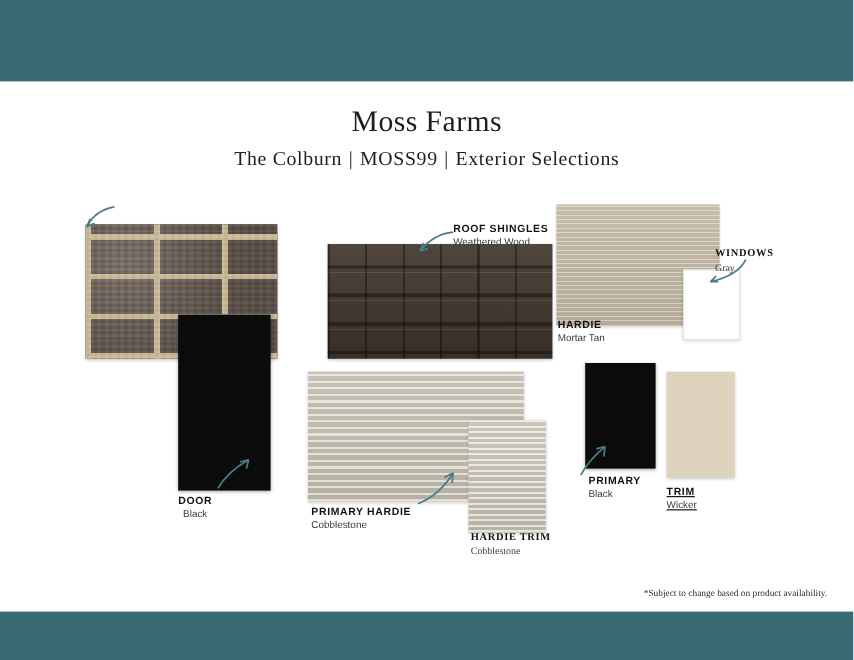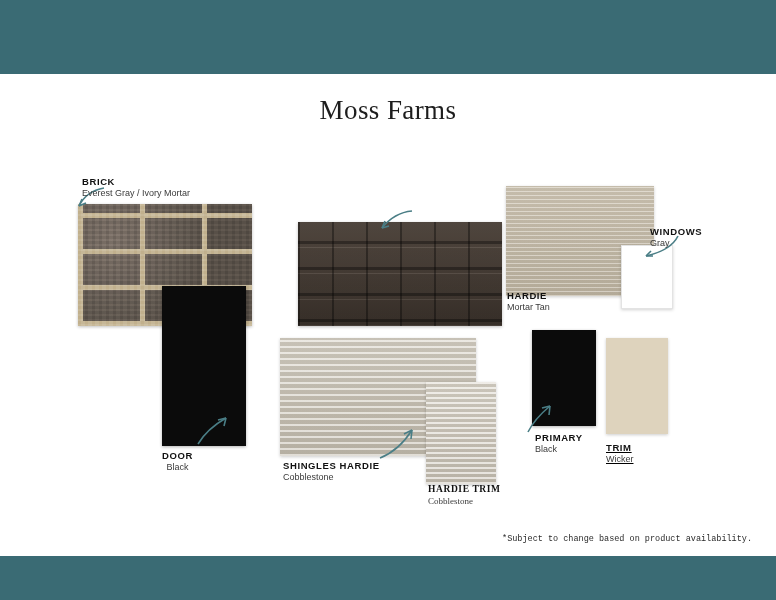--- a/index.html
+++ b/index.html
@@ -204,52 +204,55 @@
   .label .lbl-sub {
     font-size: 9px;
     color: #3a3a3a;
     white-space: nowrap;
   }
 
   .lbl-brick     { left: 82px;  top: 176px; }
   .lbl-door      { left: 162px; top: 450px; text-align: center; }
   .lbl-roof      { left: 412px; top: 203px; }
   .lbl-garage    { left: 507px; top: 290px; }
-  .lbl-windows   { left: 650px; top: 226px; }
+  .lbl-windows   { left: 650px; top: 226px; font-family: Liberation Serif, serif; }
   .lbl-hardie    { left: 283px; top: 460px; }
   .lbl-hardietrim{ left: 428px; top: 484px; font-family: Liberation Serif, serif; }
   .lbl-gutters   { left: 535px; top: 432px; }
   .lbl-trim      { left: 606px; top: 442px; text-decoration: underline; }
 
   .arrow-svg {
     position: absolute;
     overflow: visible;
     pointer-events: none;
   }
 
   .footnote {
     position: absolute;
     right: 24px;
     bottom: 56px;
     font-size: 8.5px;
     color: #2a2a2a;
-    font-family: Liberation Mono, monospace;
+    font-family: Liberation Serif, serif;
     margin-top: 16px;
   }
 </style>
 </head>
 <body>
 
 <div class="page">
 
   <div class="band band-top"></div>
   <div class="band band-bottom"></div>
 
   <div class="title-block">
     <div class="title">Moss Farms</div>
+    <div class="subtitle">
+      <span>The Colburn</span><span class="sep">|</span><span>MOSS99</span><span class="sep">|</span><span>Exterior Selections</span>
+    </div>
   </div>
 
   <div class="swatch sw-brick"></div>
   <div class="swatch sw-door"></div>
   <div class="swatch sw-roof"></div>
   <div class="swatch sw-garage"></div>
   <div class="swatch sw-window"></div>
   <div class="swatch sw-hardie"></div>
   <div class="swatch sw-hardietrim"></div>
   <div class="swatch sw-gutters"></div>
@@ -278,43 +281,43 @@
   <svg class="arrow-svg" style="left:378px; top:424px;" width="42" height="38" viewBox="0 0 42 38">
     <path d="M2 34 C12 30, 24 22, 34 6" fill="none" stroke="#4a7e86" stroke-width="1.6"></path>
     <path d="M34 6 L26 10 M34 6 L33 15" fill="none" stroke="#4a7e86" stroke-width="1.6"></path>
   </svg>
 
   <svg class="arrow-svg" style="left:524px; top:398px;" width="36" height="38" viewBox="0 0 36 38">
     <path d="M4 34 C8 26, 14 18, 26 8" fill="none" stroke="#4a7e86" stroke-width="1.6"></path>
     <path d="M26 8 L18 10 M26 8 L25 17" fill="none" stroke="#4a7e86" stroke-width="1.6"></path>
   </svg>
 
-  <div class="label lbl-brick">
-    <div class="lbl-title">BRICK</div>
-    <div class="lbl-sub">Everest Gray / Ivory Mortar</div>
-  </div>
-
+
+  <div class="label lbl-roof">
+    <div class="lbl-title">ROOF SHINGLES</div>
+    <div class="lbl-sub">Weathered Wood</div>
+  </div>
 
   <div class="label lbl-garage">
     <div class="lbl-title">HARDIE</div>
     <div class="lbl-sub">Mortar Tan</div>
   </div>
 
   <div class="label lbl-windows">
     <div class="lbl-title">WINDOWS</div>
     <div class="lbl-sub">Gray</div>
   </div>
 
   <div class="label lbl-door">
     <div class="lbl-title">DOOR</div>
     <div class="lbl-sub">Black</div>
   </div>
 
   <div class="label lbl-hardie">
-    <div class="lbl-title">SHINGLES HARDIE</div>
+    <div class="lbl-title">PRIMARY HARDIE</div>
     <div class="lbl-sub">Cobblestone</div>
   </div>
 
   <div class="label lbl-hardietrim">
     <div class="lbl-title">HARDIE TRIM</div>
     <div class="lbl-sub">Cobblestone</div>
   </div>
 
   <div class="label lbl-gutters">
     <div class="lbl-title">PRIMARY</div>

